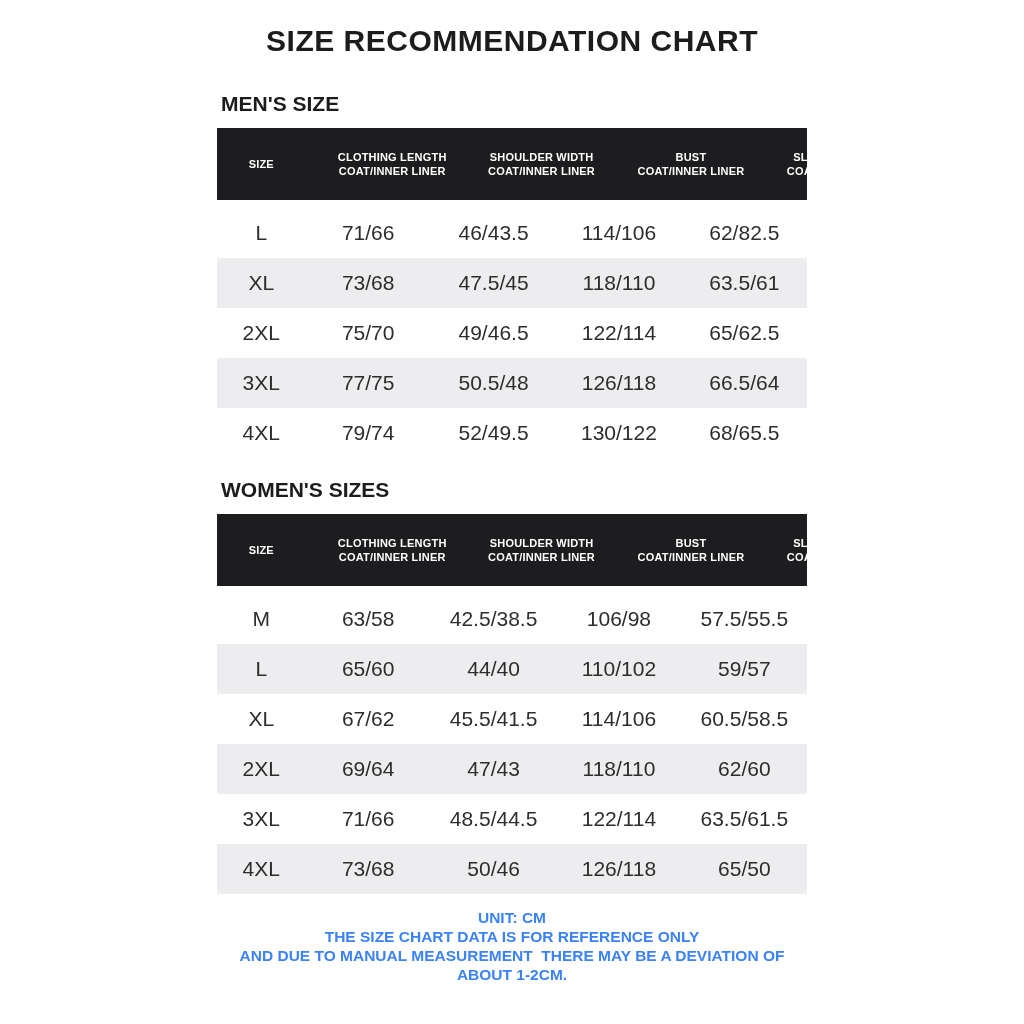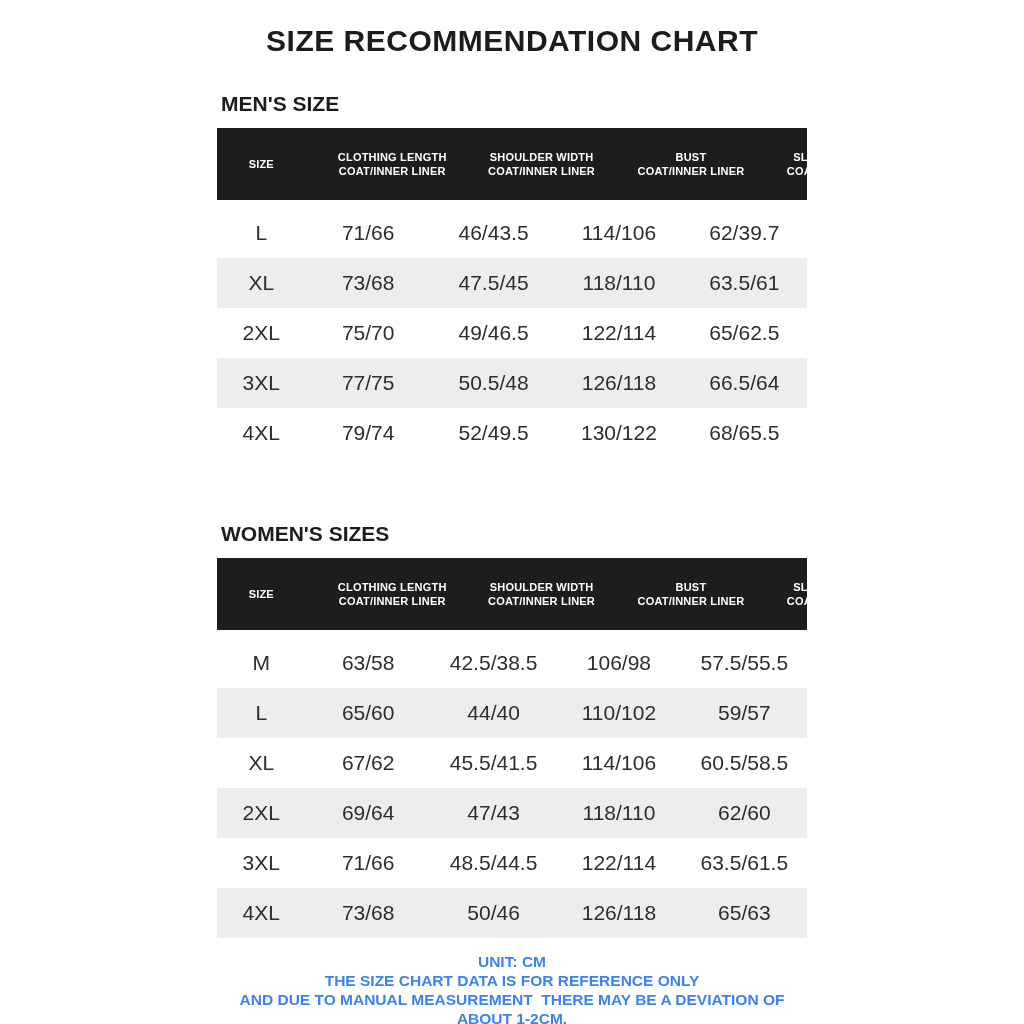--- a/index.html
+++ b/index.html
@@ -20,21 +20,21 @@
   .page{width:1024px;height:1024px;padding-top:24px;}
   .title{
     margin:0 0 34px 0;
     text-align:center;
     font-size:30px;
     font-weight:700;
     letter-spacing:0.5px;
     color:#1c1c1c;
   }
   .content{width:590px;margin:0 auto;}
-  .section{margin-bottom:64px;}
+  .section{margin-bottom:20px;}
   .section:last-of-type{margin-bottom:4px;}
   .section-title{
     margin:0 0 12px 4px;
     font-size:21px;
     font-weight:700;
     color:#1c1c1c;
   }
   .header-row{
     display:grid;
     grid-template-columns:15% 21.25% 21.25% 21.25% 21.25%;
@@ -110,21 +110,21 @@
               <span class="line">SLEEVE LENGTH</span>
               <span class="line">COAT/INNER LINER</span>
             </div>
           </div>
           <div class="tbody">
             <div class="row">
               <div class="cell size-cell">L</div>
               <div class="cell">71/66</div>
               <div class="cell">46/43.5</div>
               <div class="cell">114/106</div>
-              <div class="cell">62/39.7</div>
+              <div class="cell">62/82.5</div>
             </div>
             <div class="row">
               <div class="cell size-cell">XL</div>
               <div class="cell">73/68</div>
               <div class="cell">47.5/45</div>
               <div class="cell">118/110</div>
               <div class="cell">63.5/61</div>
             </div>
             <div class="row">
               <div class="cell size-cell">2XL</div>
@@ -209,21 +209,21 @@
               <div class="cell">71/66</div>
               <div class="cell">48.5/44.5</div>
               <div class="cell">122/114</div>
               <div class="cell">63.5/61.5</div>
             </div>
             <div class="row">
               <div class="cell size-cell">4XL</div>
               <div class="cell">73/68</div>
               <div class="cell">50/46</div>
               <div class="cell">126/118</div>
-              <div class="cell">65/63</div>
+              <div class="cell">65/50</div>
             </div>
           </div>
         </div>
     </section>
 
     <footer class="footer">
       <div class="footer-line">UNIT: CM</div>
       <div class="footer-line">THE SIZE CHART DATA IS FOR REFERENCE ONLY</div>
       <div class="footer-line">AND DUE TO MANUAL MEASUREMENT  THERE MAY BE A DEVIATION OF ABOUT 1-2CM.</div>
     </footer>

